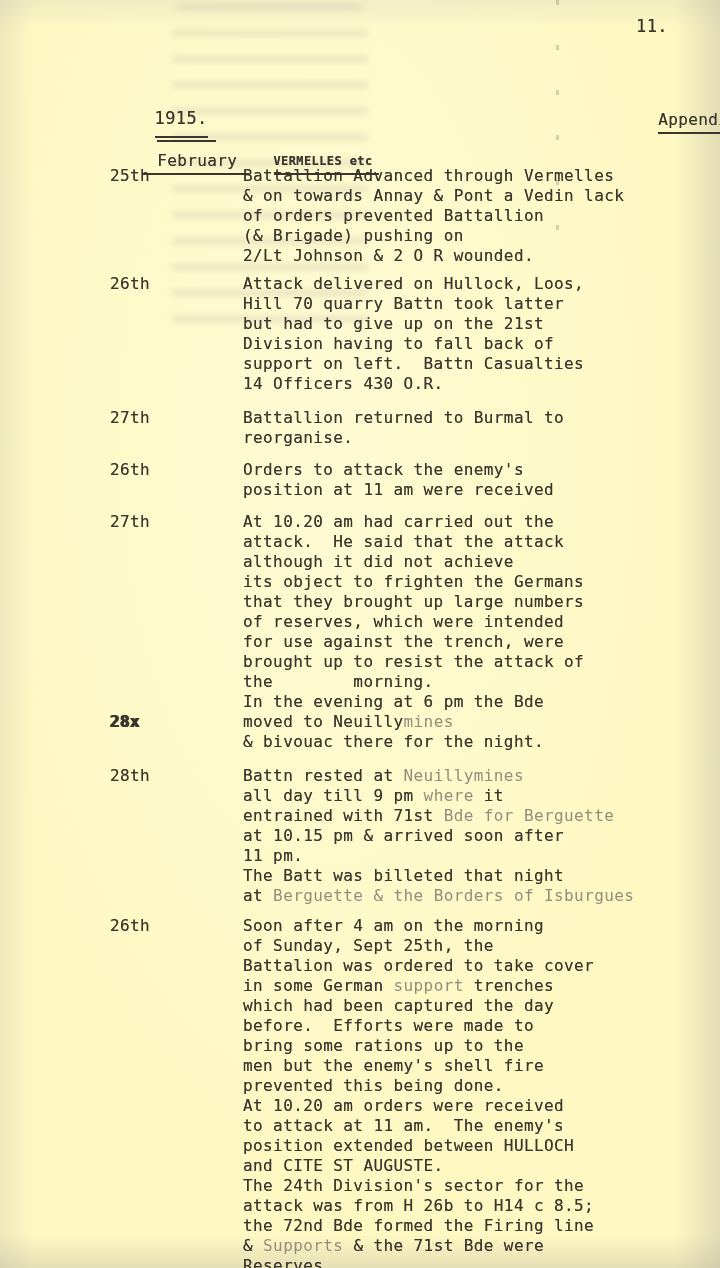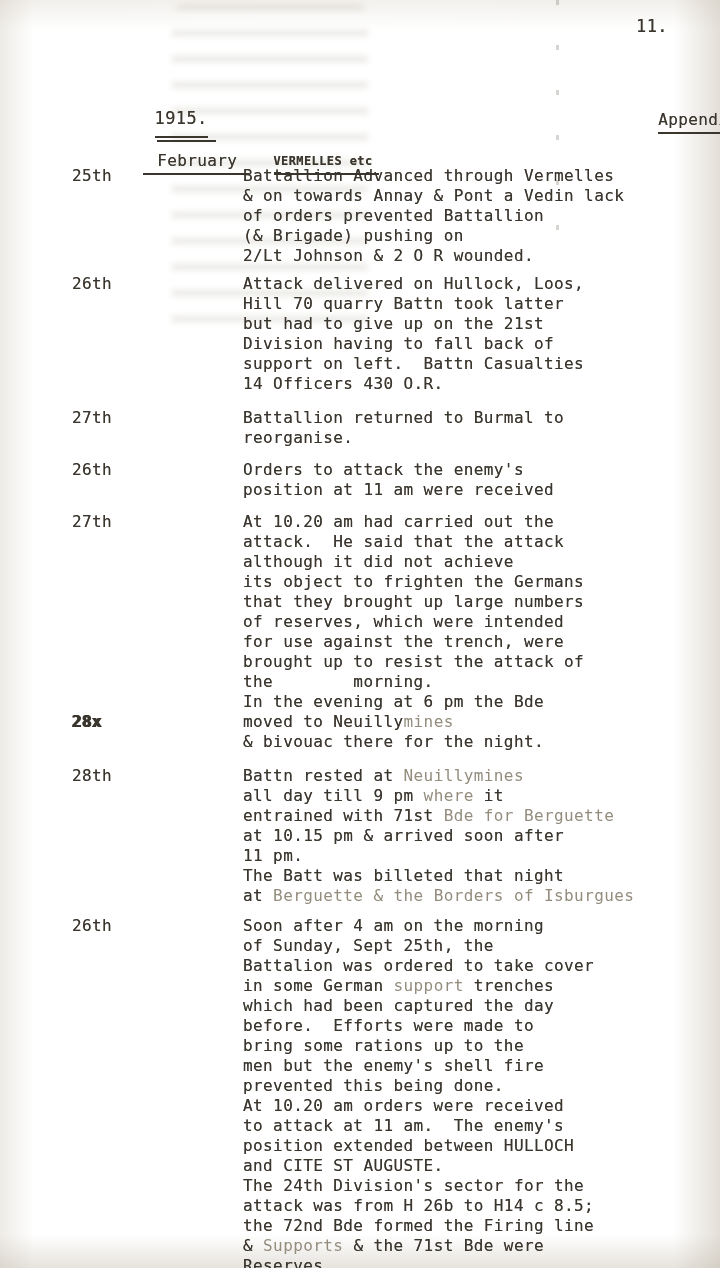--- a/index.html
+++ b/index.html
@@ -1,18 +1,18 @@
 <!DOCTYPE html>
 <html><head>
 <meta charset="utf-8">
 <style>
   html,body{margin:0;padding:0;background:#f0ebe2;}
   .page{
     position:relative;width:720px;height:1268px;overflow:hidden;
-    background:#ffffff;
+    background:#fef9c3;
     color:#3a352d;
     font-family:"DejaVu Sans Mono","Liberation Mono",monospace;
   }
   .txt{font-size:16px;line-height:20px;letter-spacing:.4px;white-space:pre;
        text-shadow:0 0 .6px rgba(58,53,45,.65);}
   
   .texture{
     position:absolute;inset:0;pointer-events:none;
     background:
       radial-gradient(ellipse at 45% 35%, rgba(255,255,255,.28), transparent 62%),
@@ -40,21 +40,21 @@
   .appendix{position:absolute;left:618px;top:90px;font-size:16px;}
   .month{position:absolute;left:117px;top:131px;font-size:16px;}
   .vtitle{position:absolute;left:243px;top:131px;font-size:12px;font-weight:bold;}
   .u{border-bottom:2px solid currentColor;padding-bottom:2px;display:inline-block;}
   .u2{border-bottom:2px solid currentColor;padding-bottom:8px;display:inline-block;position:relative;}
   .u2::after{content:"";position:absolute;left:2px;right:-8px;bottom:-6px;height:2px;background:currentColor;}
   .ext{padding-left:14px;margin-left:-14px;padding-right:12px;}
   .vtitle .u{padding-right:6px;}
   .entries{position:absolute;left:0;top:166px;right:0;}
   .entry{display:flex;align-items:flex-start;}
-  .entry .date{flex:0 0 243px;box-sizing:border-box;padding-left:72px;}
+  .entry .date{flex:0 0 243px;box-sizing:border-box;padding-left:110px;}
   .entry .body{flex:1 1 auto;}
   .entry:nth-child(1){margin-bottom:8px;}
   .entry:nth-child(2){margin-bottom:14px;}
   .entry:nth-child(3){margin-bottom:12px;}
   .entry:nth-child(4){margin-bottom:12px;}
   .entry:nth-child(5){margin-bottom:0;}
   .entry:nth-child(6){margin-bottom:14px;align-items:center;}
   .entry:nth-child(7){margin-bottom:10px;}
   .faint{color:#948d7e;text-shadow:none;}
   .overstruck{font-weight:bold;text-shadow:.8px 0 0 currentColor,-.8px 0 0 currentColor;}

